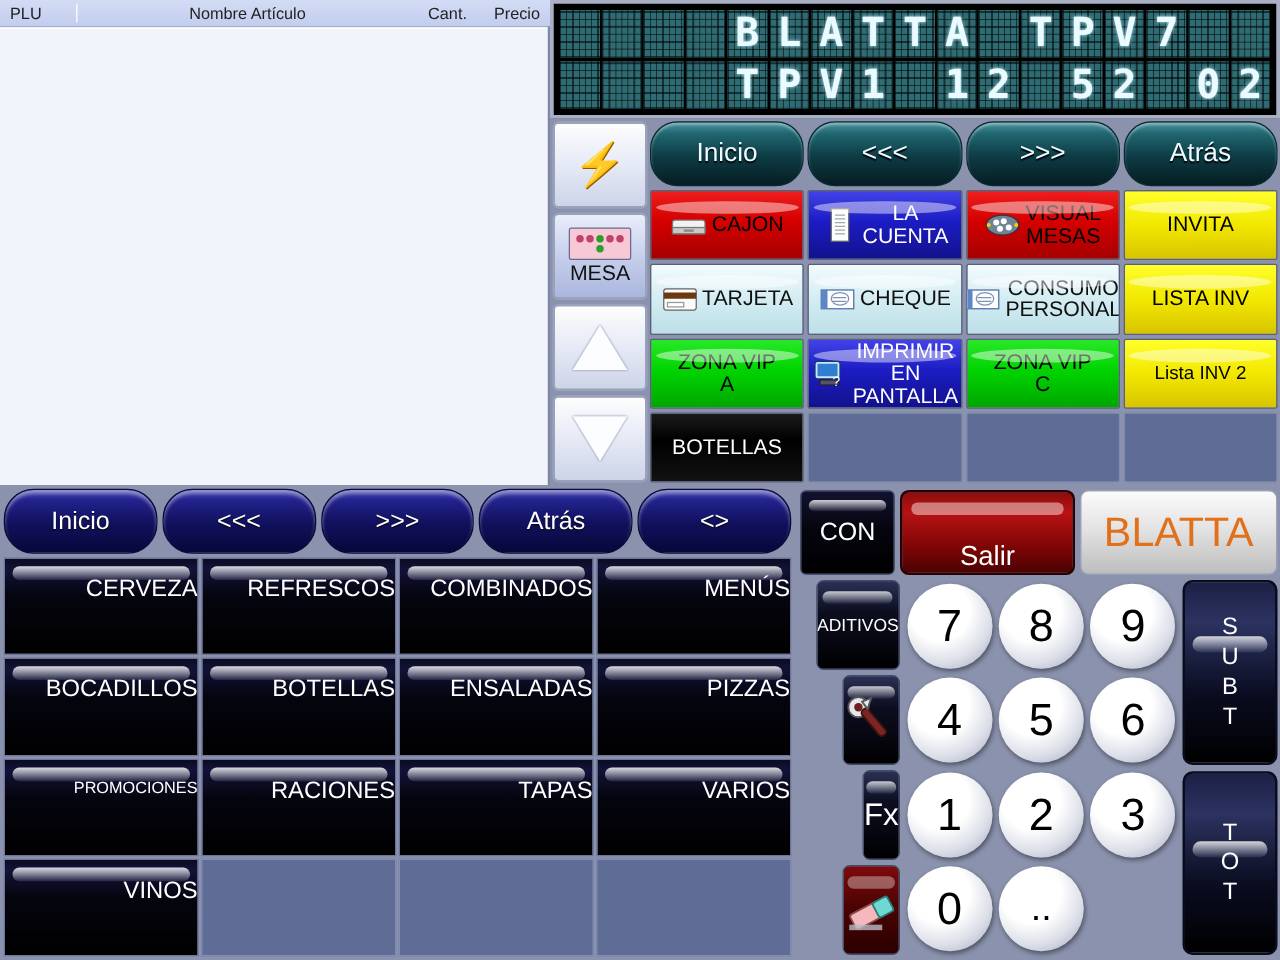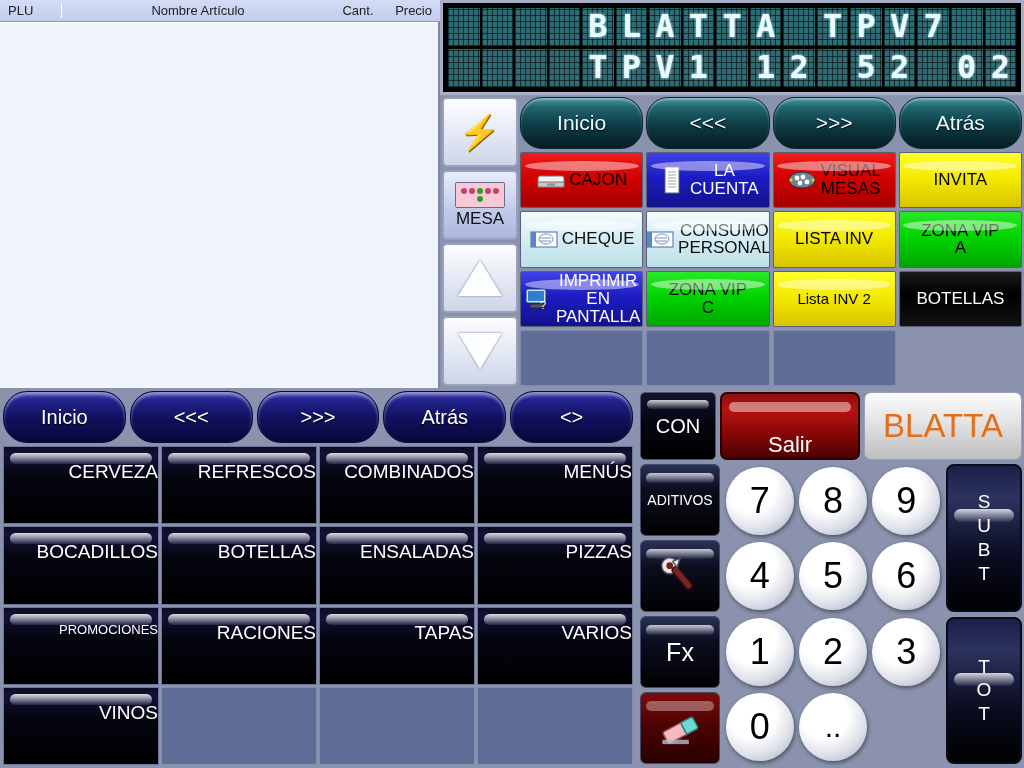--- a/index.html
+++ b/index.html
@@ -218,21 +218,21 @@
     background: linear-gradient(180deg,#fbfbfb 0%, #e3e3e3 45%, #bdbdbd 100%);
     border: 1px solid #9aa0b5; border-radius: 7px;
     color: #e2701b; font-size: 33px;
     display: flex; align-items: center; justify-content: center;
     letter-spacing: 0px;
   }
   #pad-main {
     position: absolute; left: 0; top: 74px; width: 388px; height: 306px;
     display: flex; padding: 0 2px 4px 4px; gap: 4px;
   }
-  #pad-left { width: 80px; display: flex; flex-direction: column; gap: 4px; padding-top: 2px; }
+  #pad-left { width: 80px; display: flex; flex-direction: column; gap: 4px; padding-top: 2px; align-items: flex-end; }
   .padside {
     flex: 1; border: 1px solid #414a68; border-radius: 6px;
     background: linear-gradient(180deg,#2b3155 0%, #0c0e20 35%, #000 100%);
     color: #fff; font-size: 17px;
     display: flex; align-items: center; justify-content: center;
     position: relative; overflow: hidden;
   }
   .padside::before {
     content:''; position:absolute; left:7%; right:7%; top:8px; height:10px;
     background: linear-gradient(180deg, rgba(255,255,255,0.75), rgba(150,165,215,0.08));
@@ -402,20 +402,28 @@
             <circle cx="26" cy="15" r="1.6" fill="#fc0"></circle>
           </svg>
           <span class="lbl">VISUAL
 MESAS</span>
         </div>
         <div class="fbtn yellow gloss">
           <span class="lbl">INVITA</span>
         </div>
         <div class="fbtn light gloss">
           <svg width="30" height="30" viewBox="0 0 30 30" class="ico">
+            <rect x="2" y="7" width="26" height="17" rx="2" fill="#fbfbfb" stroke="#666"></rect>
+            <rect x="2" y="10" width="26" height="5" fill="#6b3a12"></rect>
+            <rect x="5" y="18" width="13" height="3.5" fill="#fff" stroke="#999"></rect>
+          </svg>
+          <span class="lbl">TARJETA</span>
+        </div>
+        <div class="fbtn light gloss">
+          <svg width="30" height="30" viewBox="0 0 30 30" class="ico">
             <rect x="2" y="8" width="26" height="15" fill="#fdfdfd" stroke="#4a6ea9"></rect>
             <rect x="2" y="8" width="5" height="15" fill="#5b87c9"></rect>
             <ellipse cx="17" cy="15" rx="7" ry="5" fill="none" stroke="#7d94b6"></ellipse>
             <line x1="11" y1="14" x2="22" y2="14" stroke="#7d94b6"></line>
             <line x1="11" y1="17" x2="22" y2="17" stroke="#7d94b6"></line>
           </svg>
           <span class="lbl">CHEQUE</span>
         </div>
         <div class="fbtn light gloss">
           <svg width="30" height="30" viewBox="0 0 30 30" class="ico">

